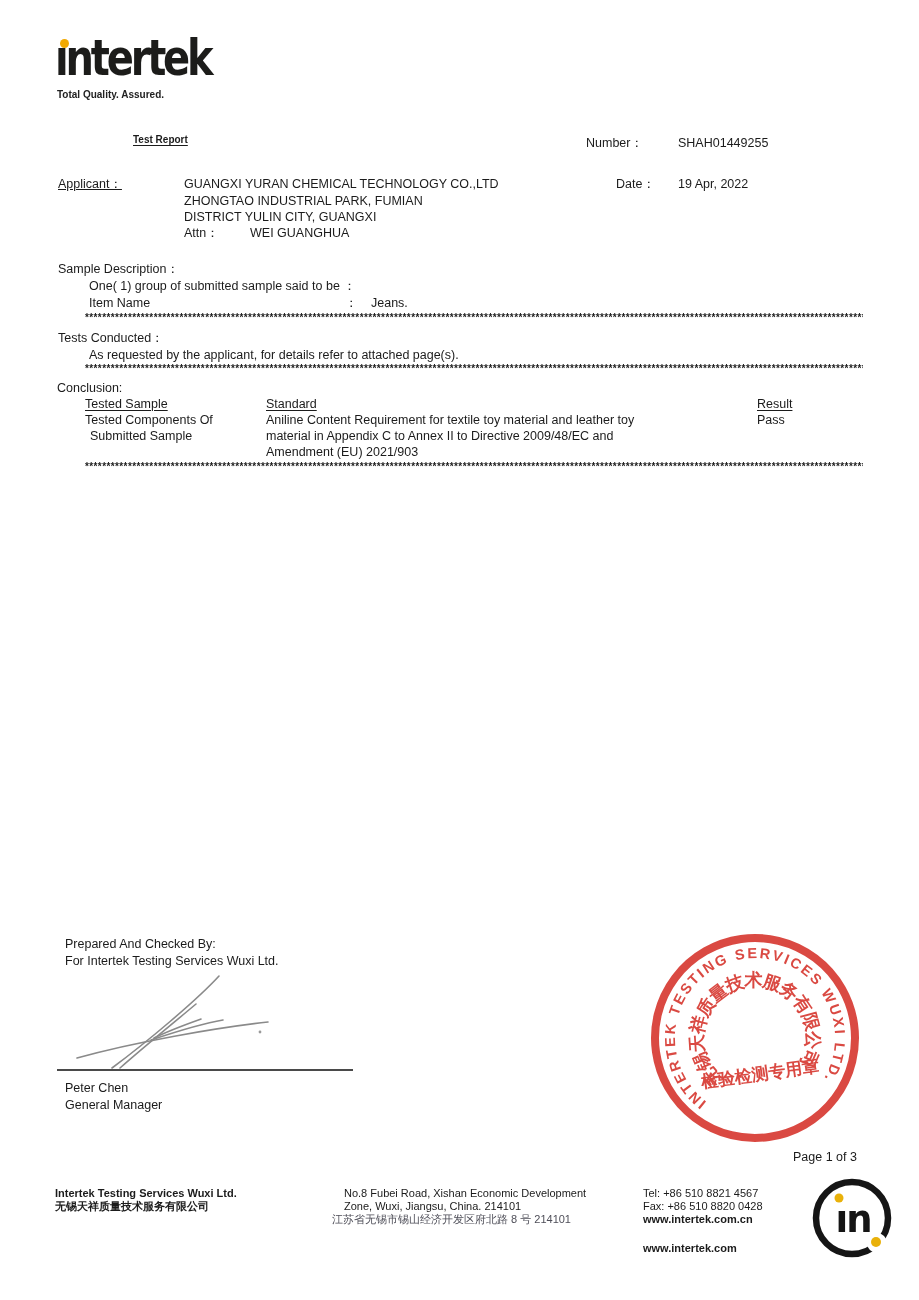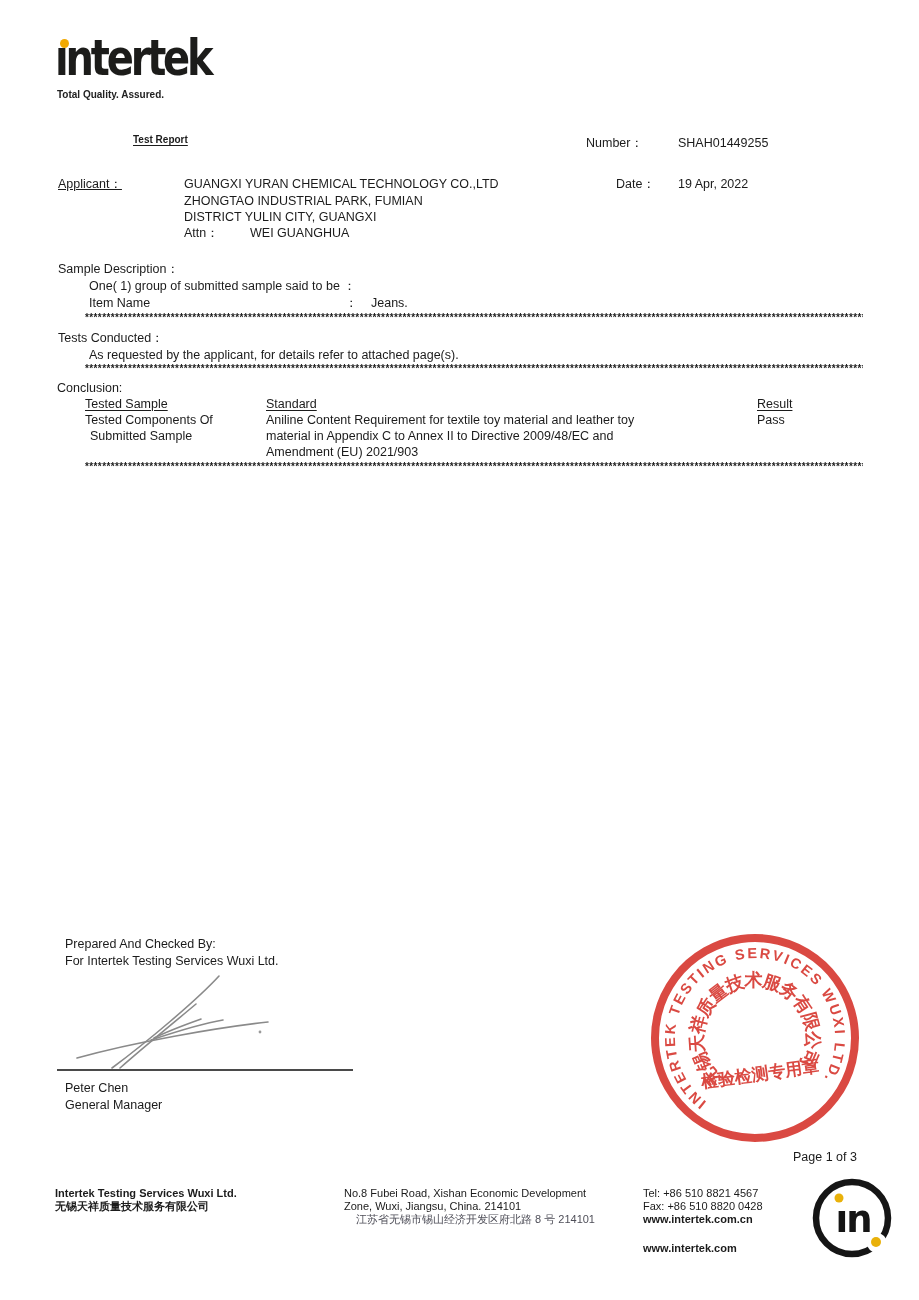--- a/index.html
+++ b/index.html
@@ -132,21 +132,21 @@
     </g>
   </svg>
 
   <div class="abs t12" style="left:793px;top:1149px;">Page 1 of 3</div>
 
   <div class="abs t11 bold" style="left:55px;top:1187px;">Intertek Testing Services Wuxi Ltd.</div>
   <div class="abs t11 bold" style="left:55px;top:1200px;">无锡天祥质量技术服务有限公司</div>
 
   <div class="abs t11" style="left:344px;top:1187px;">No.8 Fubei Road, Xishan Economic Development</div>
   <div class="abs t11" style="left:344px;top:1200px;">Zone, Wuxi, Jiangsu, China. 214101</div>
-  <div class="abs t11 cn-gray" style="left:356px;top:1213px;text-align:right;">江苏省无锡市锡山经济开发区府北路 8 号 214101</div>
+  <div class="abs t11 cn-gray" style="left:332px;top:1213px;text-align:right;">江苏省无锡市锡山经济开发区府北路 8 号 214101</div>
 
   <div class="abs t11" style="left:643px;top:1187px;">Tel: +86 510 8821 4567</div>
   <div class="abs t11" style="left:643px;top:1200px;">Fax: +86 510 8820 0428</div>
   <div class="abs t11 bold" style="left:643px;top:1213px;">www.intertek.com.cn</div>
   <div class="abs t11 bold" style="left:643px;top:1242px;">www.intertek.com</div>
 
   <svg class="abs" style="left:806px;top:1172px;" width="92" height="92" viewBox="0 0 92 92">
     <circle cx="46" cy="46" r="36" fill="none" stroke="#151515" stroke-width="6.5"></circle>
     <circle cx="71" cy="71" r="10" fill="#ffffff"></circle>
     <circle cx="70" cy="70" r="5" fill="#e9b10a"></circle>

